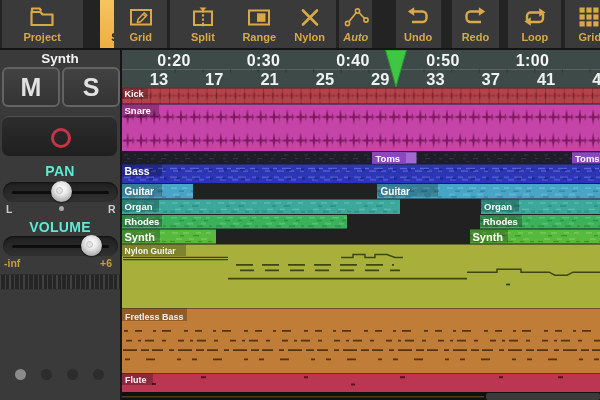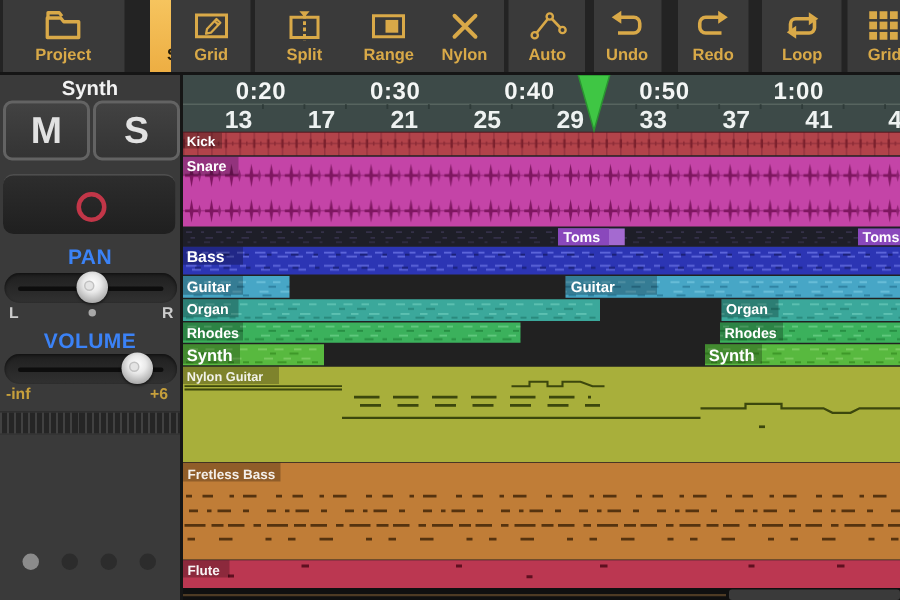--- a/index.html
+++ b/index.html
@@ -19,21 +19,21 @@
   #panedge{left:120px;top:50px;width:2px;height:350px;background:#161616;}
   #synthlbl{left:0;top:51px;width:120px;text-align:center;color:#f2f2f2;
             font-size:13.5px;font-weight:bold;}
   .msbtn{position:absolute;top:67px;width:54px;height:36px;border-radius:6px;
          background:linear-gradient(#424242,#343434);border:2px solid #636363;
          color:#e2e2e2;font-size:25px;font-weight:bold;text-align:center;line-height:36px;}
   #recbtn{left:2px;top:116px;width:115px;height:39px;border-radius:7px;
           background:linear-gradient(#2d2d2d,#1f1f1f);border-top:1.5px solid #4e4e4e;}
   #recring{left:48.5px;top:10.5px;width:14px;height:14px;border-radius:50%;
            border:3.5px solid #c23648;}
-  .goldlbl{position:absolute;left:0;width:120px;text-align:center;color:#3b82f6;
+  .goldlbl{position:absolute;left:0;width:120px;text-align:center;color:#5eead4;
            font-size:14px;font-weight:bold;letter-spacing:.3px;}
   .slider{position:absolute;left:3px;width:115px;height:20px;border-radius:10px;
           background:linear-gradient(#1f1f1f,#313131);box-shadow:inset 0 1px 2px #111;}
   .slot{position:absolute;left:9px;top:8.5px;width:97px;height:3px;background:#0d0d0d;border-radius:2px;}
   .knob{position:absolute;top:-1px;width:21px;height:21px;border-radius:50%;
         background:radial-gradient(circle at 50% 38%,#ffffff 0%,#e9e9e9 35%,#b5b5b5 70%,#8a8a8a 100%);
         box-shadow:0 1px 2px rgba(0,0,0,.6);}
   .knob:after{content:"";position:absolute;left:5.5px;top:5.5px;width:7px;height:7px;border-radius:50%;
         border:1.5px solid #c2c2c2;background:#e4e4e4;box-sizing:border-box;}
   .smalllbl{position:absolute;color:#cccccc;font-size:10.5px;font-weight:bold;}
@@ -86,21 +86,21 @@
       <rect x="11" y="9.3" width="8.5" height="8.5" fill="#d9a948"></rect>
     </svg>
   <div class="lbl">Range</div>
   </div>
 <div class="tbtn" style="left:283px;width:53.3px;">
   <svg width="26" height="26" viewBox="0 0 26 26">
       <path d="M6 6.5 L20 20.5 M20 6.5 L6 20.5" stroke="#d9a948" stroke-width="2.6" stroke-linecap="round"></path>
     </svg>
   <div class="lbl">Nylon</div>
   </div>
-<div class="tbtn" style="left:339.3px;width:51px;">
+<div class="tbtn" style="left:339.3px;width:33px;font-style:italic;">
   <svg width="26" height="26" viewBox="0 0 26 26">
       <path d="M4.5 19.5 L14.5 7 L23 16" fill="none" stroke="#d9a948" stroke-width="1.8"></path>
       <g fill="#3a3a3a" stroke="#d9a948" stroke-width="1.6">
         <circle cx="4.5" cy="19.5" r="2.1"></circle>
         <circle cx="14.5" cy="7" r="2.1"></circle>
         <circle cx="23" cy="16" r="2.1"></circle>
       </g>
     </svg>
   <div class="lbl">Auto</div>
   </div>

